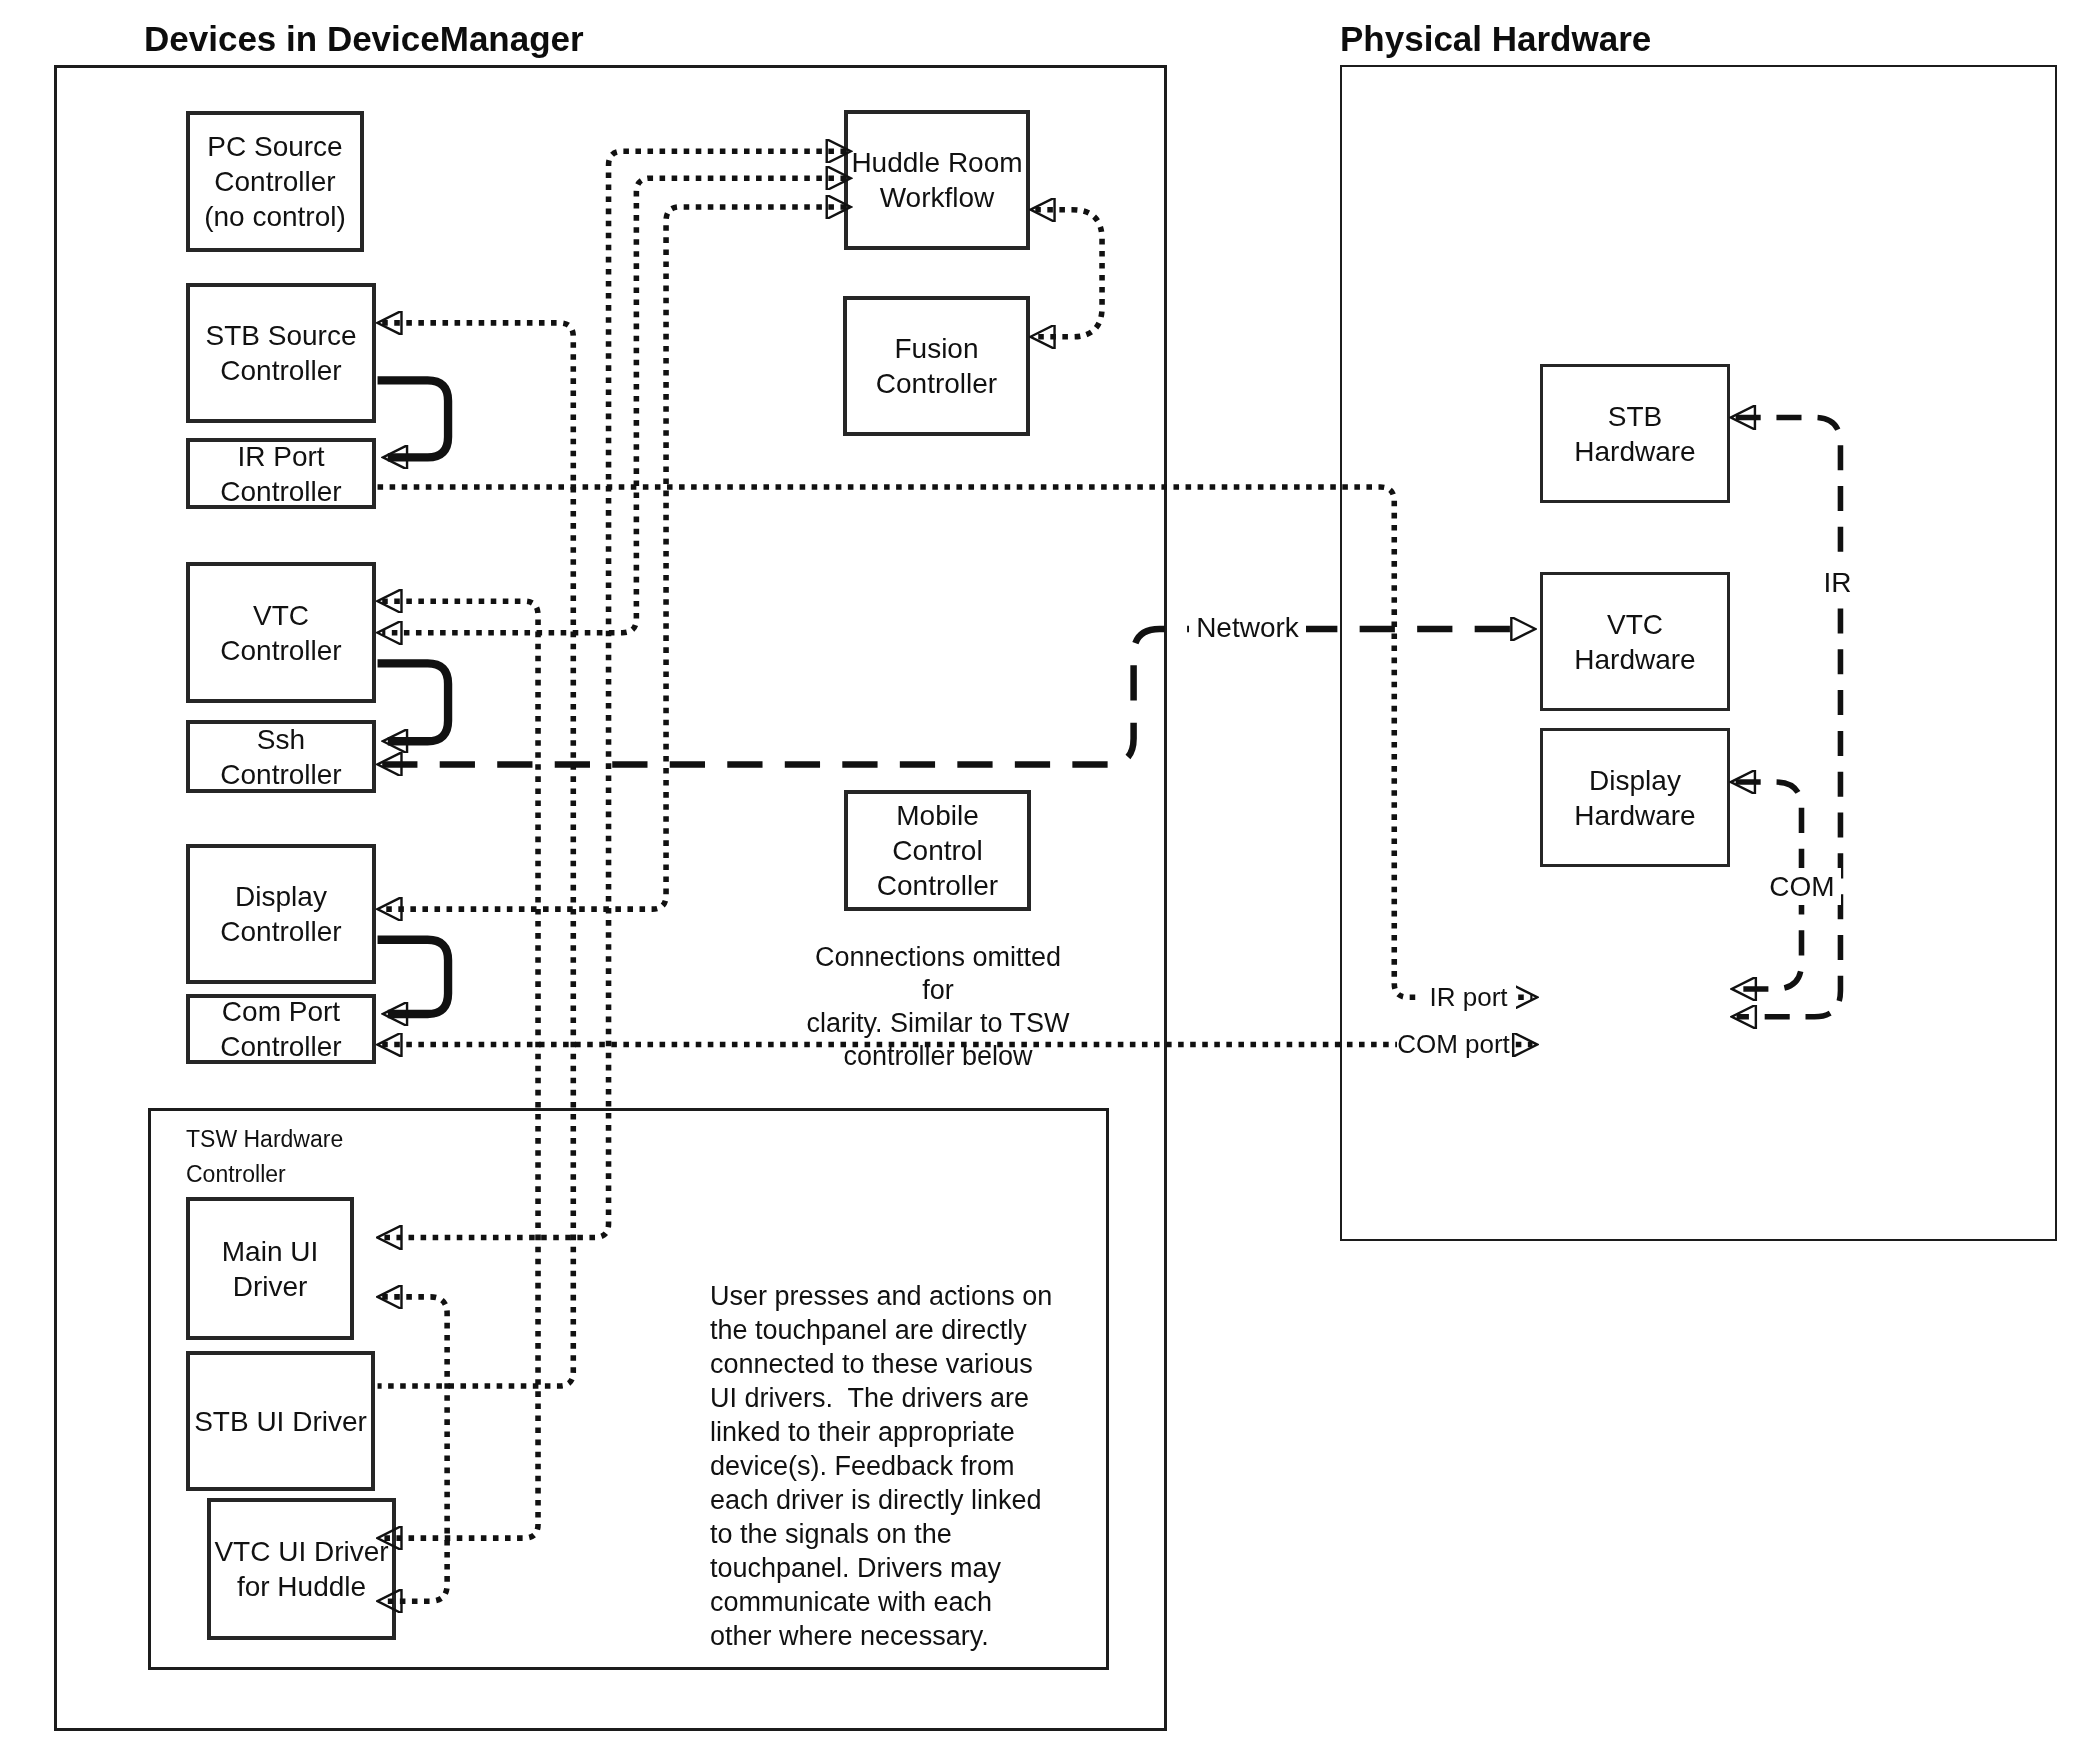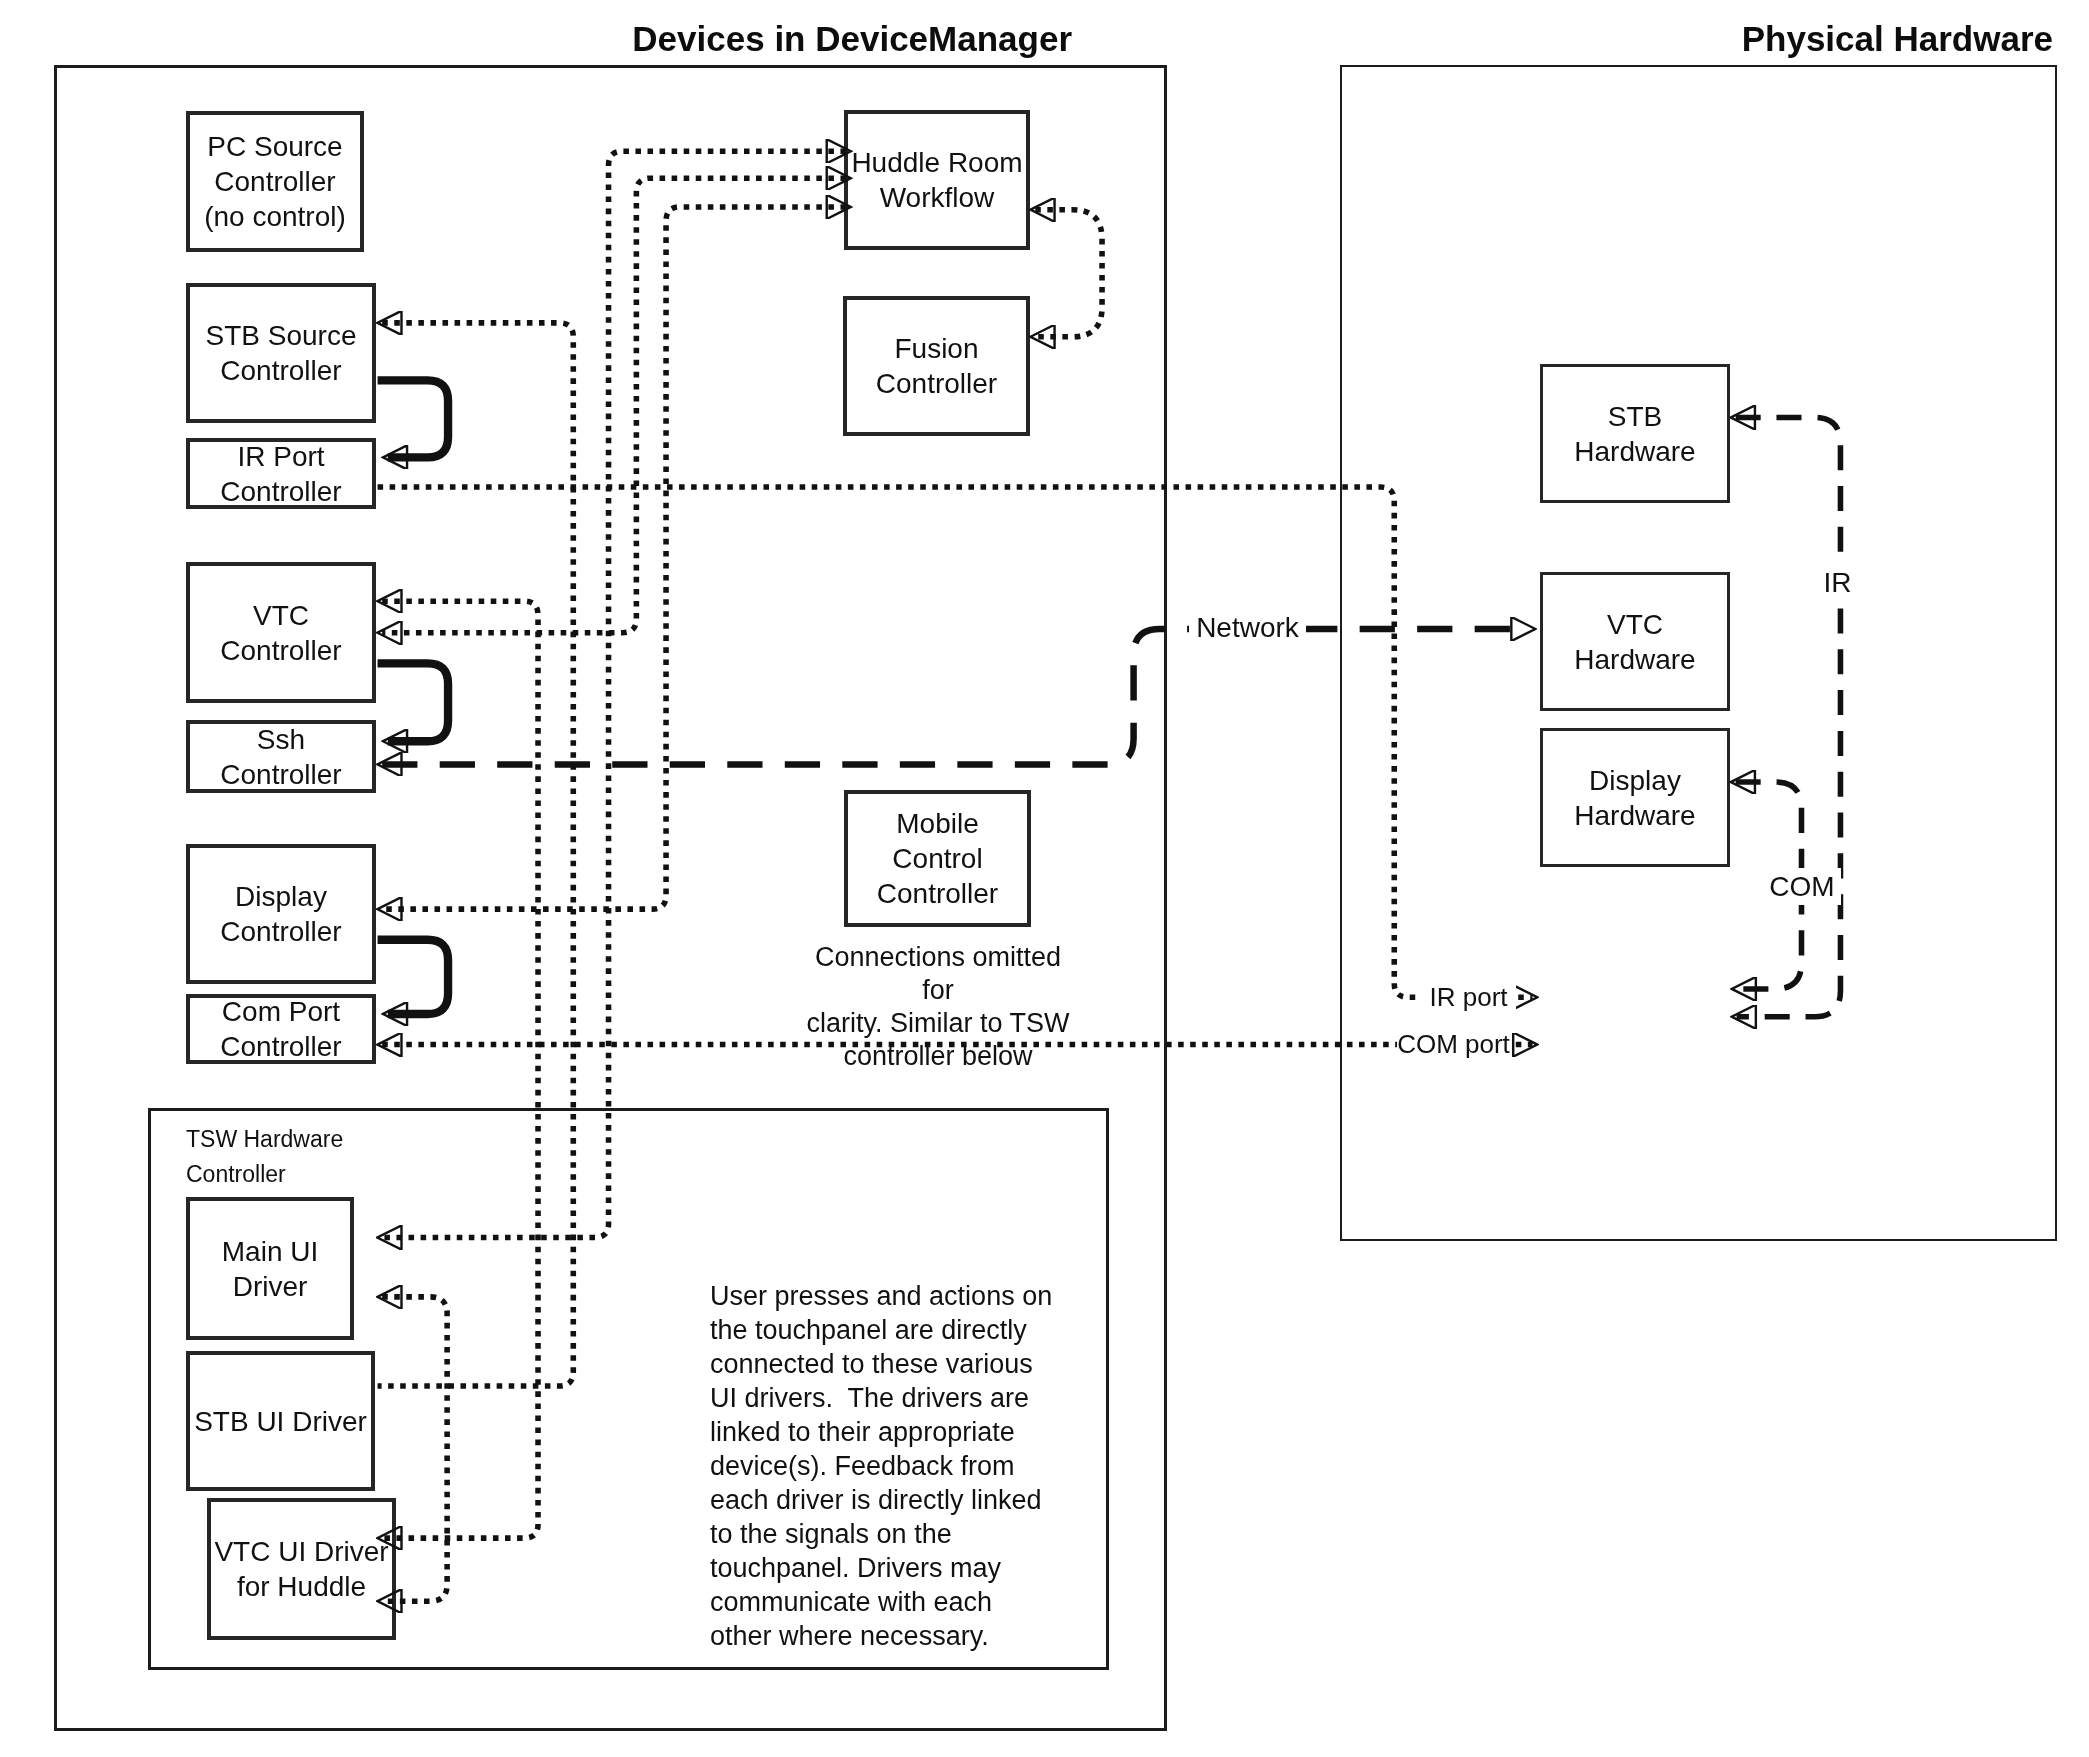--- a/index.html
+++ b/index.html
@@ -13,21 +13,21 @@
   }
   .panel{
     position:absolute;
     border:3.7px solid #1c1c1c;
     background:transparent;
   }
   .panel.thin{border-width:2.8px;}
   .ptitle{
     position:absolute;
     font-size:35px;font-weight:bold;
-    text-align:right;
+    text-align:left;
     color:#0d0d0d;
     letter-spacing:0;
   }
   .box{
     position:absolute;
     border:4.6px solid #262626;
     background:#ffffff;
     display:flex;align-items:center;justify-content:center;
     text-align:center;
     font-size:28px;line-height:35px;
@@ -87,21 +87,21 @@
 Controller</div>
   <div class="box" style="left:186px;top:844px;width:190px;height:140px;">Display
 Controller</div>
   <div class="box" style="left:186px;top:994px;width:190px;height:70px;">Com Port
 Controller</div>
 
   <div class="box" style="left:844px;top:110px;width:186px;height:140px;">Huddle Room
 Workflow</div>
   <div class="box" style="left:843px;top:296px;width:187px;height:140px;">Fusion
 Controller</div>
-  <div class="box" style="left:844px;top:790px;width:187px;height:137px;">Mobile Control
+  <div class="box" style="left:844px;top:790px;width:187px;height:121px;">Mobile Control
 Controller</div>
   <div class="note center" style="left:796px;top:941px;width:284px;font-size:27px;line-height:33px;">Connections omitted for
 clarity. Similar to TSW
 controller below</div>
 
   <div class="panel" style="left:148px;top:1108px;width:955px;height:556px;border-width:3.7px;"></div>
   <div class="tsw-label" style="left:186px;top:1122px;">TSW Hardware
 Controller</div>
   <div class="box" style="left:186px;top:1197px;width:168px;height:143px;">Main UI Driver</div>
   <div class="box" style="left:186px;top:1351px;width:189px;height:140px;">STB UI Driver</div>

